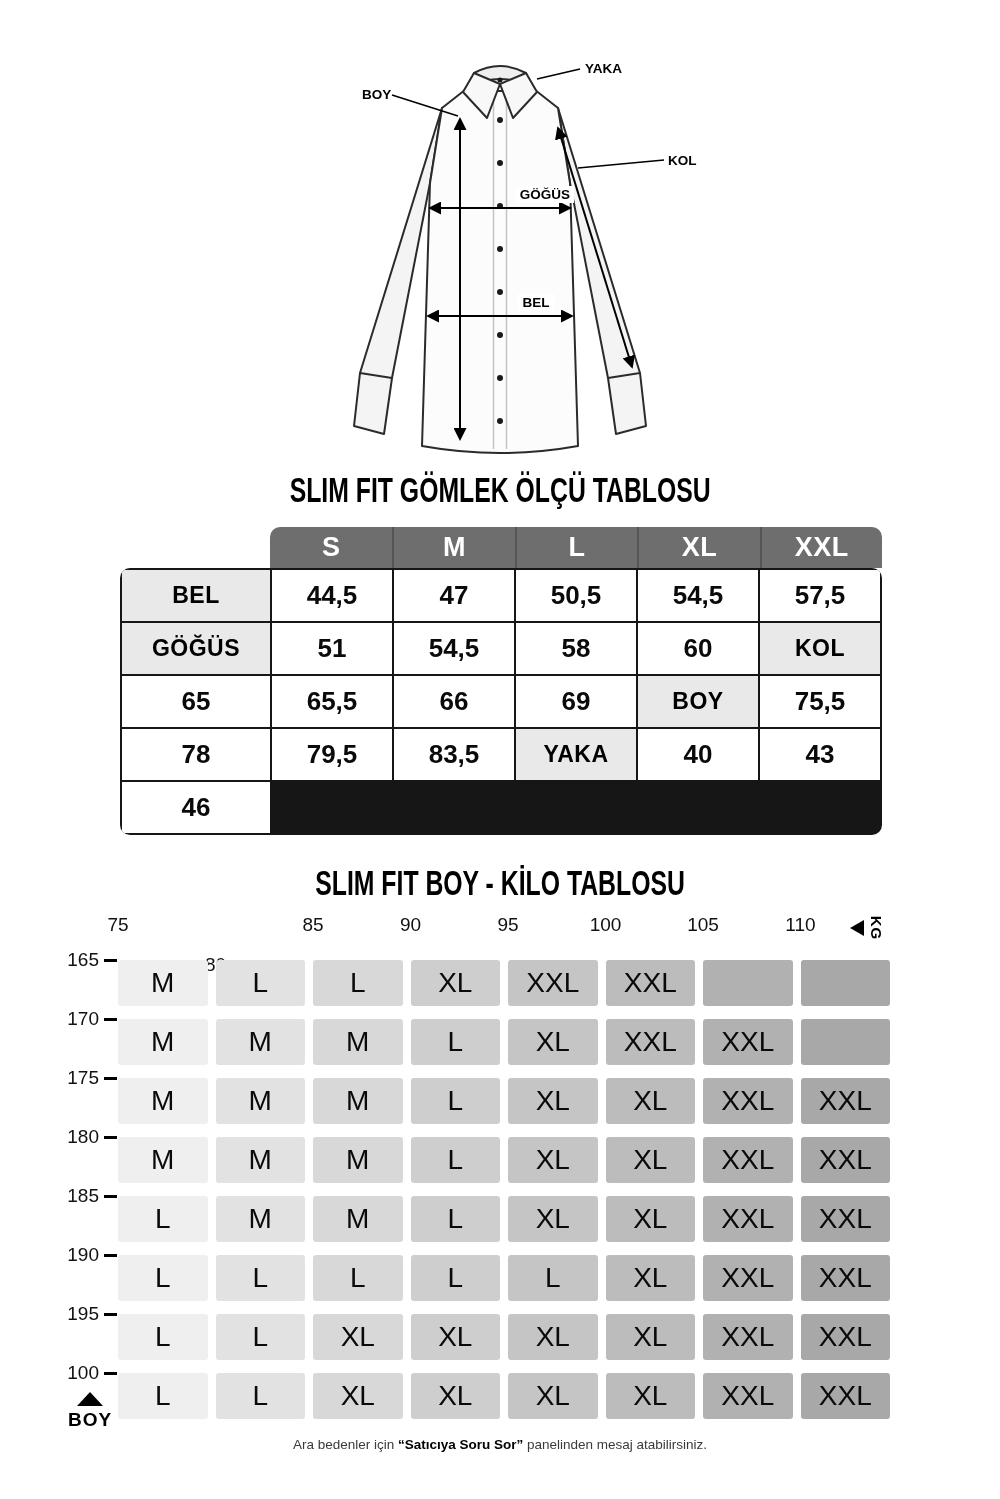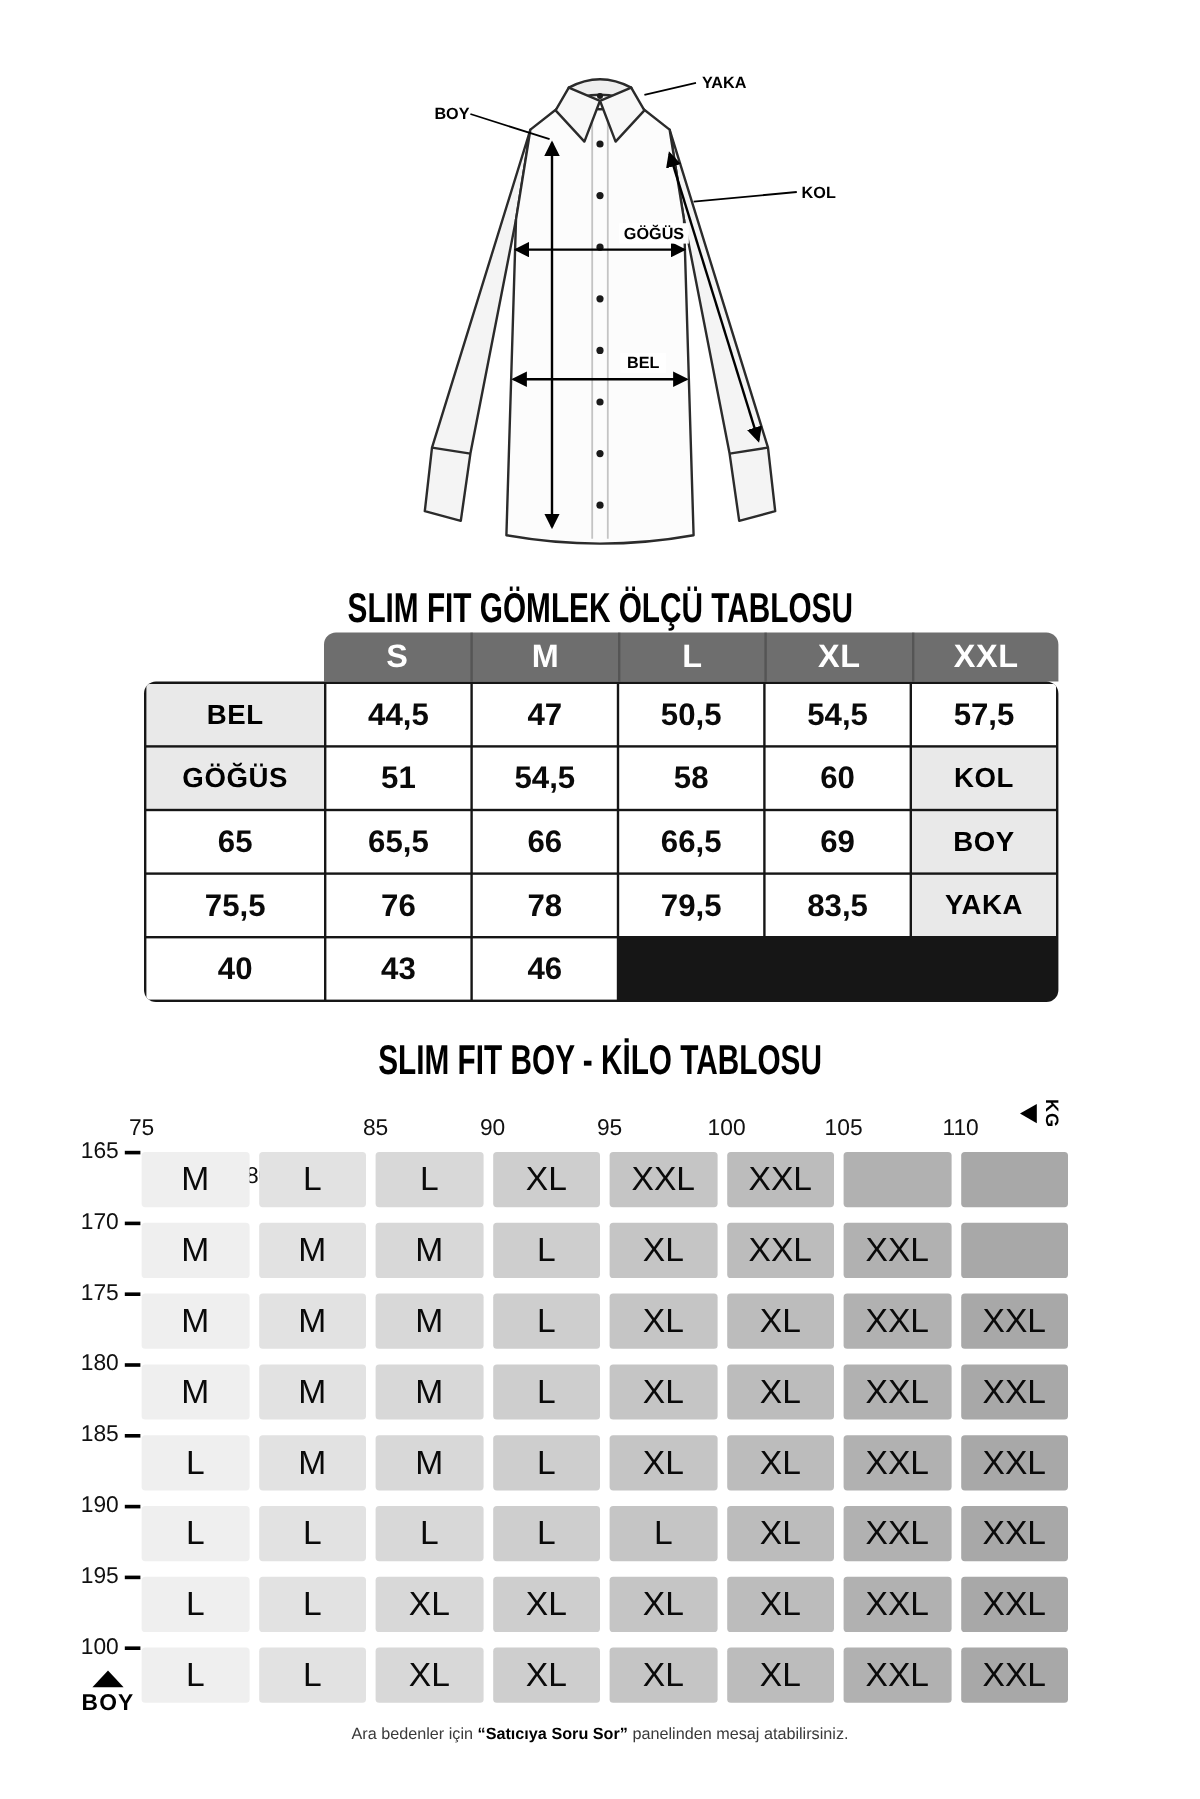--- a/index.html
+++ b/index.html
@@ -48,21 +48,21 @@
     font-weight: bold; font-size: 23px; letter-spacing: 0.5px; color: #000;
   }
   .olcu-cell {
     background: #ffffff; display: flex; align-items: center; justify-content: center;
     font-weight: bold; font-size: 26px; color: #0a0a0a;
   }
 
   
   .weight-axis { position: absolute; left: 118px; top: 914px; width: 772px; height: 26px; }
   .weight-label {
-    position: absolute; top: 16px; transform: translateX(-50%);
+    position: absolute; top: 0; transform: translateX(-50%);
     font-size: 19px; color: #111; white-space: nowrap;
   }
   .kg-marker {
     position: absolute; left: 850px; top: 916px;
     display: flex; align-items: center; gap: 3px; height: 24px;
   }
   .kg-tri {
     width: 0; height: 0;
     border-top: 8px solid transparent; border-bottom: 8px solid transparent;
     border-right: 14px solid #000;
@@ -163,21 +163,21 @@
         <rect x="187" y="266" width="38" height="17" fill="#ffffff"></rect>
         <text x="255" y="45">YAKA</text>
         <text x="32" y="71">BOY</text>
         <text x="338" y="137">KOL</text>
         <text x="215" y="171" text-anchor="middle">GÖĞÜS</text>
         <text x="206" y="279" text-anchor="middle">BEL</text>
       </g>
     </svg>
   </div>
 
-  <div class="section-title" style="top:489px">
+  <div class="section-title" style="top:473px">
     <span>SLIM FIT GÖMLEK ÖLÇÜ TABLOSU</span>
   </div>
   <div class="olcu-header">
       <div class="olcu-hcell">S</div>
       <div class="olcu-hcell">M</div>
       <div class="olcu-hcell">L</div>
       <div class="olcu-hcell">XL</div>
       <div class="olcu-hcell">XXL</div>
     </div>
   <div class="olcu-body">
@@ -189,25 +189,23 @@
       <div class="olcu-cell">57,5</div>
       <div class="olcu-label">GÖĞÜS</div>
       <div class="olcu-cell">51</div>
       <div class="olcu-cell">54,5</div>
       <div class="olcu-cell">58</div>
       <div class="olcu-cell">60</div>
       <div class="olcu-label">KOL</div>
       <div class="olcu-cell">65</div>
       <div class="olcu-cell">65,5</div>
       <div class="olcu-cell">66</div>
-      <div class="olcu-cell">66,5</div>
       <div class="olcu-cell">69</div>
       <div class="olcu-label">BOY</div>
       <div class="olcu-cell">75,5</div>
-      <div class="olcu-cell">76</div>
       <div class="olcu-cell">78</div>
       <div class="olcu-cell">79,5</div>
       <div class="olcu-cell">83,5</div>
       <div class="olcu-label">YAKA</div>
       <div class="olcu-cell">40</div>
       <div class="olcu-cell">43</div>
       <div class="olcu-cell">46</div>
     </div>
 
   <div class="section-title" style="top:866px">

